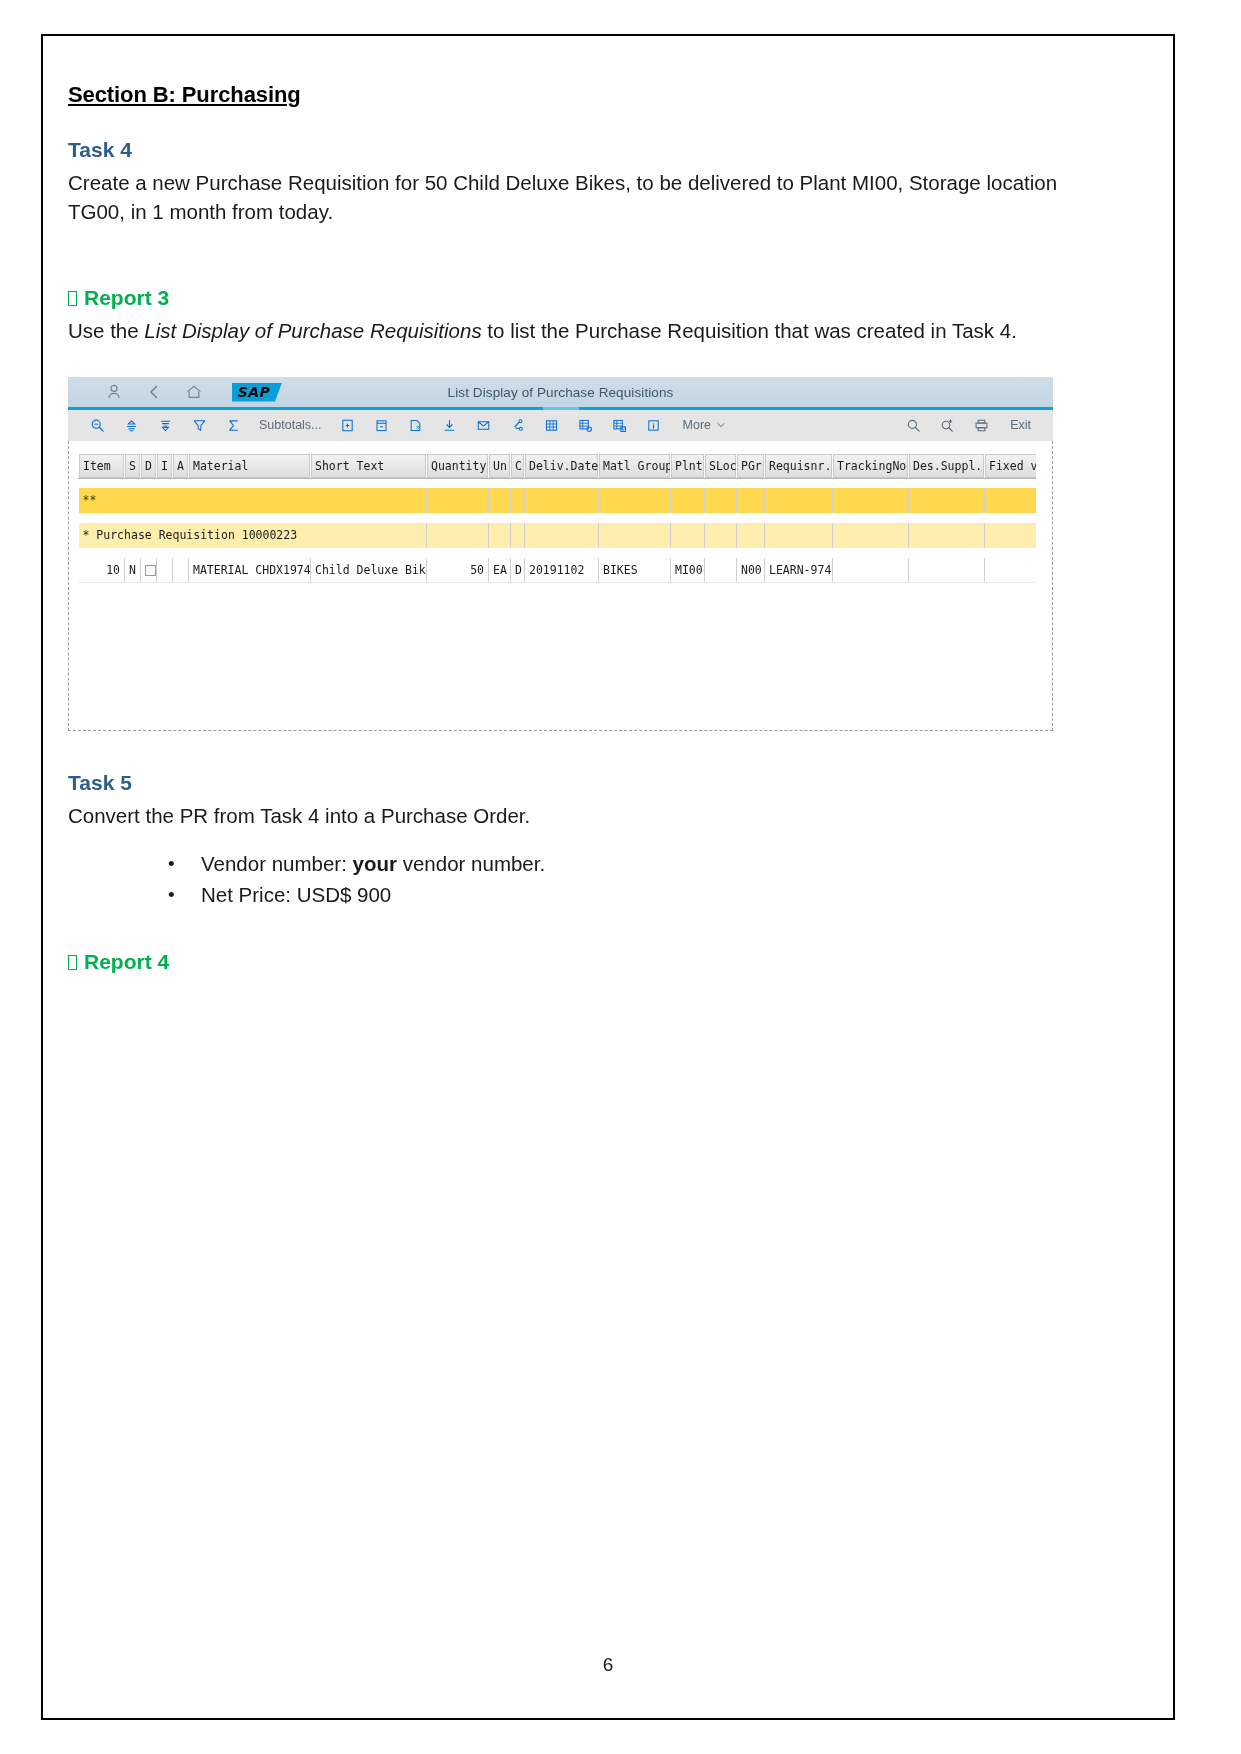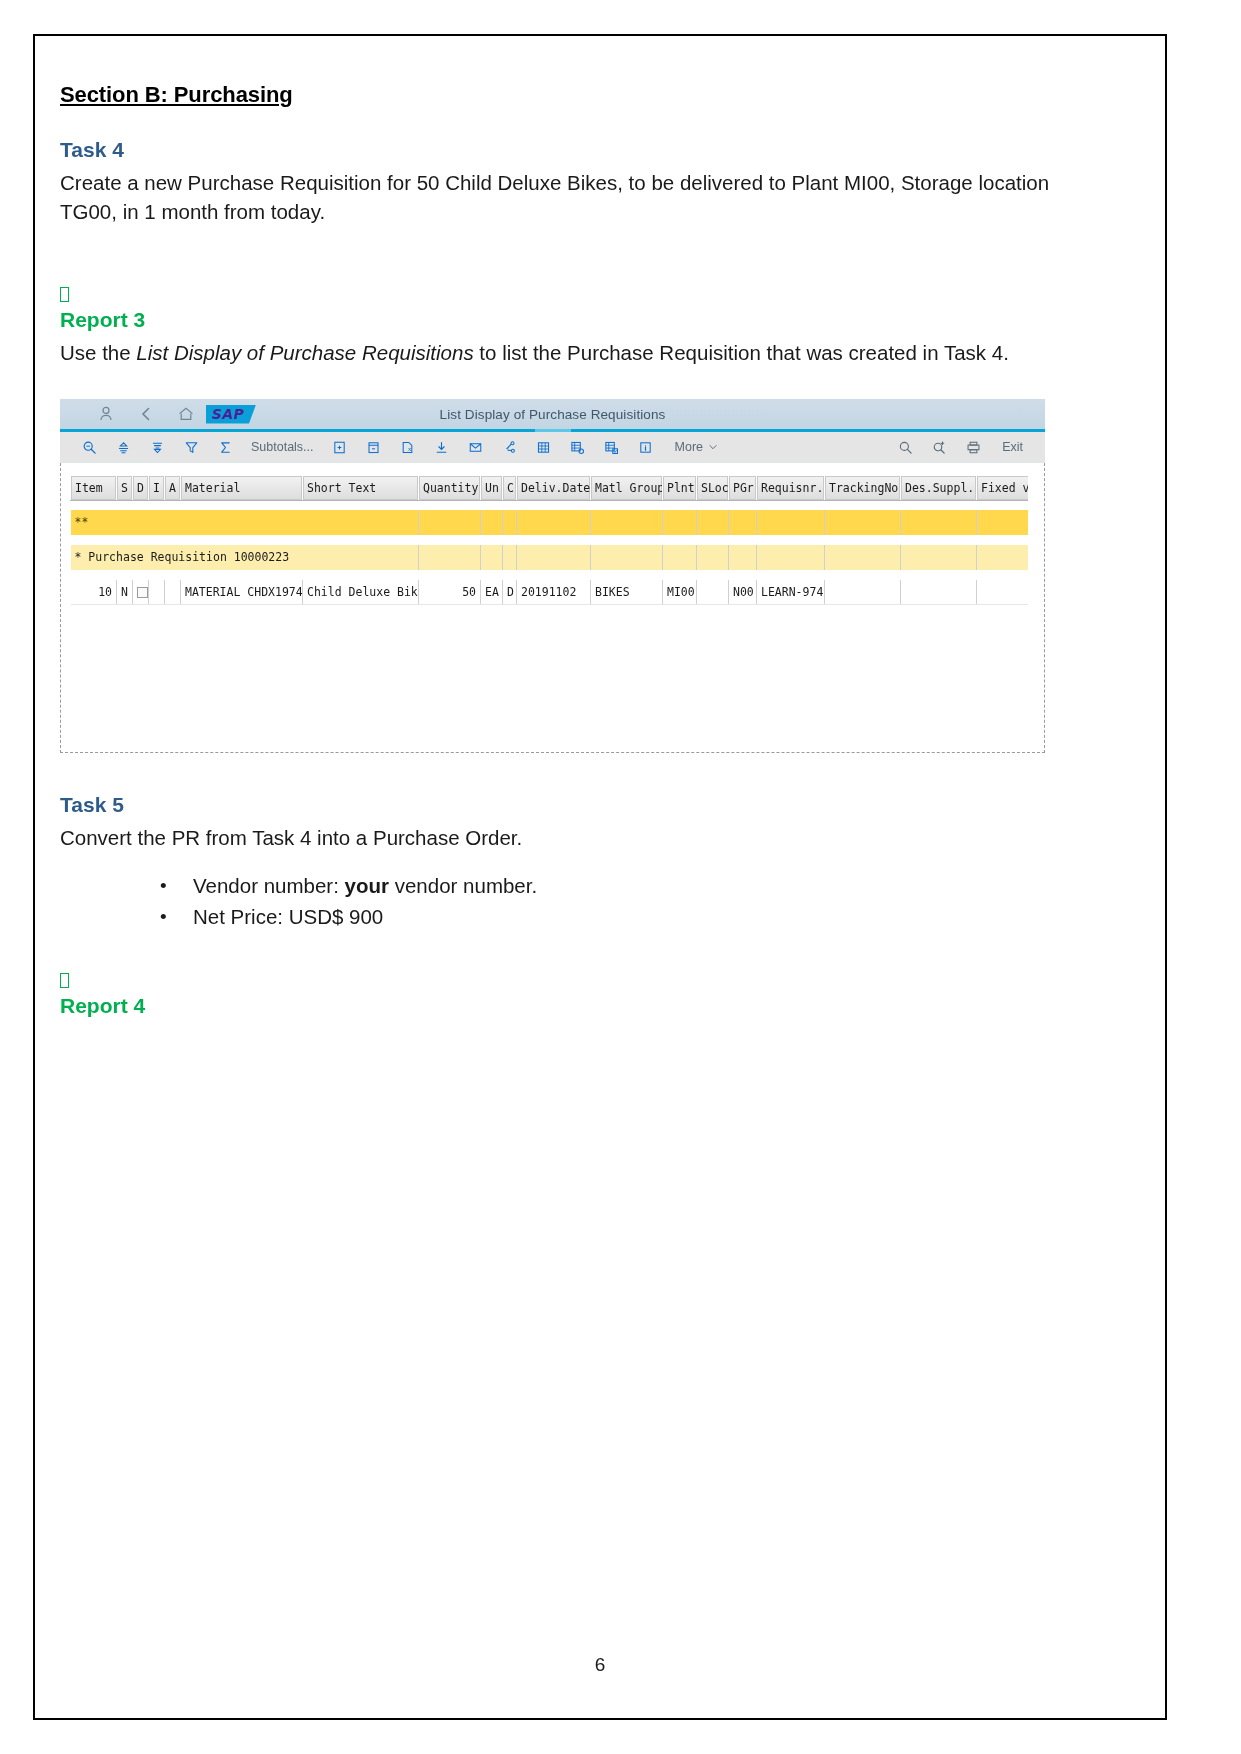--- a/index.html
+++ b/index.html
@@ -10,21 +10,21 @@
   body {
     width: 1241px; height: 1754px;
     font-family: "Liberation Sans", sans-serif;
     position: relative;
     overflow: hidden;
   }
 
   
   .page-frame {
     position: absolute;
-    left: 33px; top: 34px;
+    left: 41px; top: 34px;
     width: 1134px; height: 1686px;
     border: 2px solid #000000;
     background: #ffffff;
   }
 
   .page-inner {
     position: absolute;
     left: 25px; top: 46px;
     width: 1030px;
   }
@@ -47,21 +47,20 @@
   }
 
   .report-heading {
     font-size: 21px;
     font-weight: bold;
     color: #00B050;
     margin: 0 0 6px 0;
     display: flex;
     align-items: baseline;
     gap: 7px;
-    flex-direction: column;
   }
 
   .glyph-box {
     display: inline-block;
     width: 9px;
     height: 15px;
     border: 1px solid #00B050;
     position: relative;
     top: 1px;
     flex: 0 0 auto;
@@ -123,28 +122,28 @@
     padding-left: 38px;
   }
   .hdr-ico {
     width: 16px; height: 16px;
     display: block;
     opacity: .75;
   }
   .sap-logo {
     width: 50px; height: 19px;
     background: #0a9fd8;
-    color: #4c1d95;
+    color: #000000;
     font-size: 14px;
     font-weight: bold;
     font-style: italic;
     letter-spacing: .5px;
     text-align: center;
     line-height: 19px;
-    margin-left: 12px;
+    margin-left: 30px;
     position: relative;
     clip-path: polygon(0 0, 100% 0, 86% 100%, 0 100%);
     padding-right: 6px;
   }
   .sap-title {
     position: absolute;
     left: 0; right: 0;
     text-align: center;
     font-size: 13.5px;
     color: #40566b;

